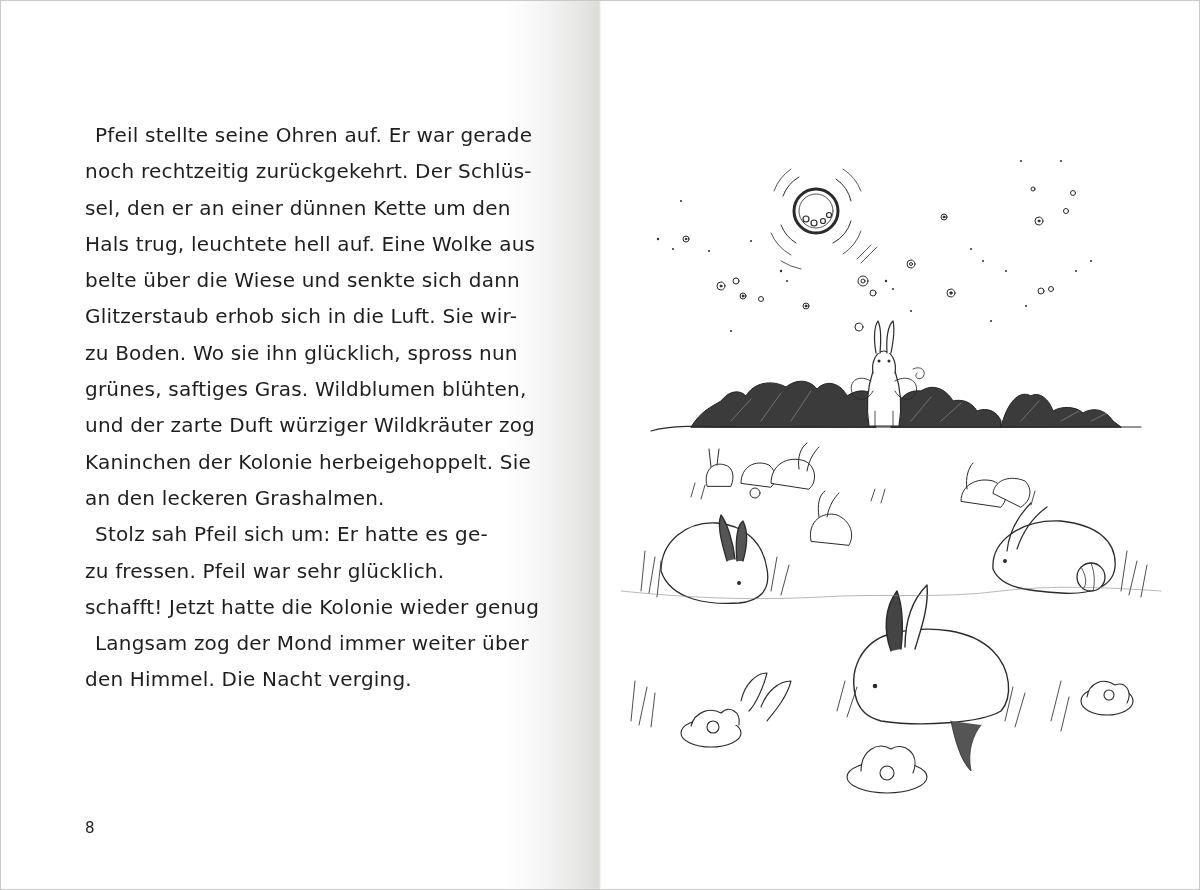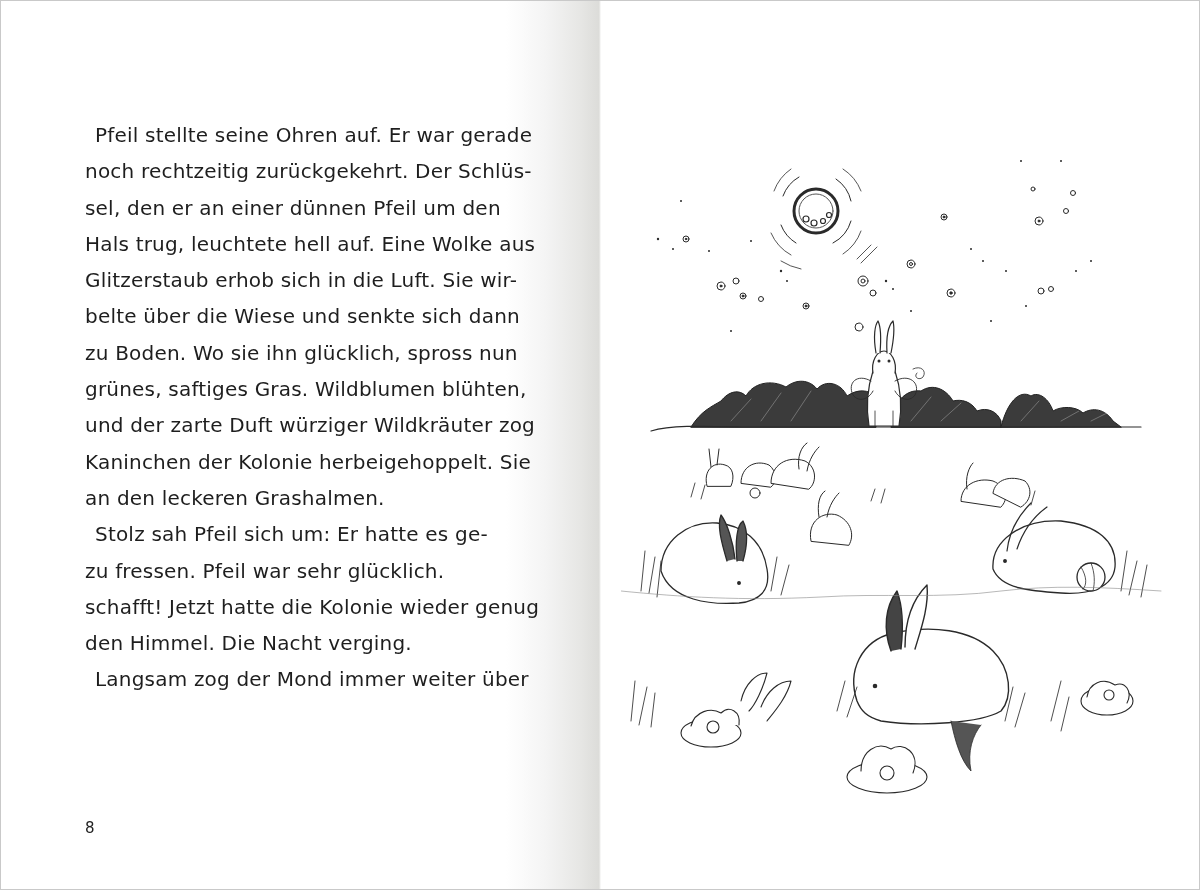--- a/index.html
+++ b/index.html
@@ -40,34 +40,34 @@
   </style>
 </head>
 <body>
 
 <div class="spread">
 
   <div class="page-left">
     <div class="text-block">
       <span class="text-line indent">Pfeil stellte seine Ohren auf. Er war gerade</span>
       <span class="text-line">noch rechtzeitig zurückgekehrt. Der Schlüs-</span>
-      <span class="text-line">sel, den er an einer dünnen Pfeil um den</span>
+      <span class="text-line">sel, den er an einer dünnen Kette um den</span>
       <span class="text-line">Hals trug, leuchtete hell auf. Eine Wolke aus</span>
+      <span class="text-line">belte über die Wiese und senkte sich dann</span>
       <span class="text-line">Glitzerstaub erhob sich in die Luft. Sie wir-</span>
-      <span class="text-line">belte über die Wiese und senkte sich dann</span>
       <span class="text-line">zu Boden. Wo sie ihn glücklich, spross nun</span>
       <span class="text-line">grünes, saftiges Gras. Wildblumen blühten,</span>
       <span class="text-line">und der zarte Duft würziger Wildkräuter zog</span>
       <span class="text-line">Kaninchen der Kolonie herbeigehoppelt. Sie</span>
       <span class="text-line">an den leckeren Grashalmen.</span>
       <span class="text-line indent">Stolz sah Pfeil sich um: Er hatte es ge-</span>
       <span class="text-line">zu fressen. Pfeil war sehr glücklich.</span>
       <span class="text-line">schafft! Jetzt hatte die Kolonie wieder genug</span>
+      <span class="text-line indent">Langsam zog der Mond immer weiter über</span>
       <span class="text-line">den Himmel. Die Nacht verging.</span>
-      <span class="text-line indent">Langsam zog der Mond immer weiter über</span>
     </div>
     <div class="page-number">8</div>
   </div>
 
   <div class="page-right">
     <svg class="illustration" viewBox="0 0 560 700" xmlns="http://www.w3.org/2000/svg" fill="none" stroke="#2a2a2a" stroke-linecap="round" stroke-linejoin="round">
 
       <g>
         <circle cx="195" cy="90" r="22" stroke-width="3"></circle>
         <circle cx="195" cy="90" r="17" stroke-width="1" stroke="#555"></circle>

